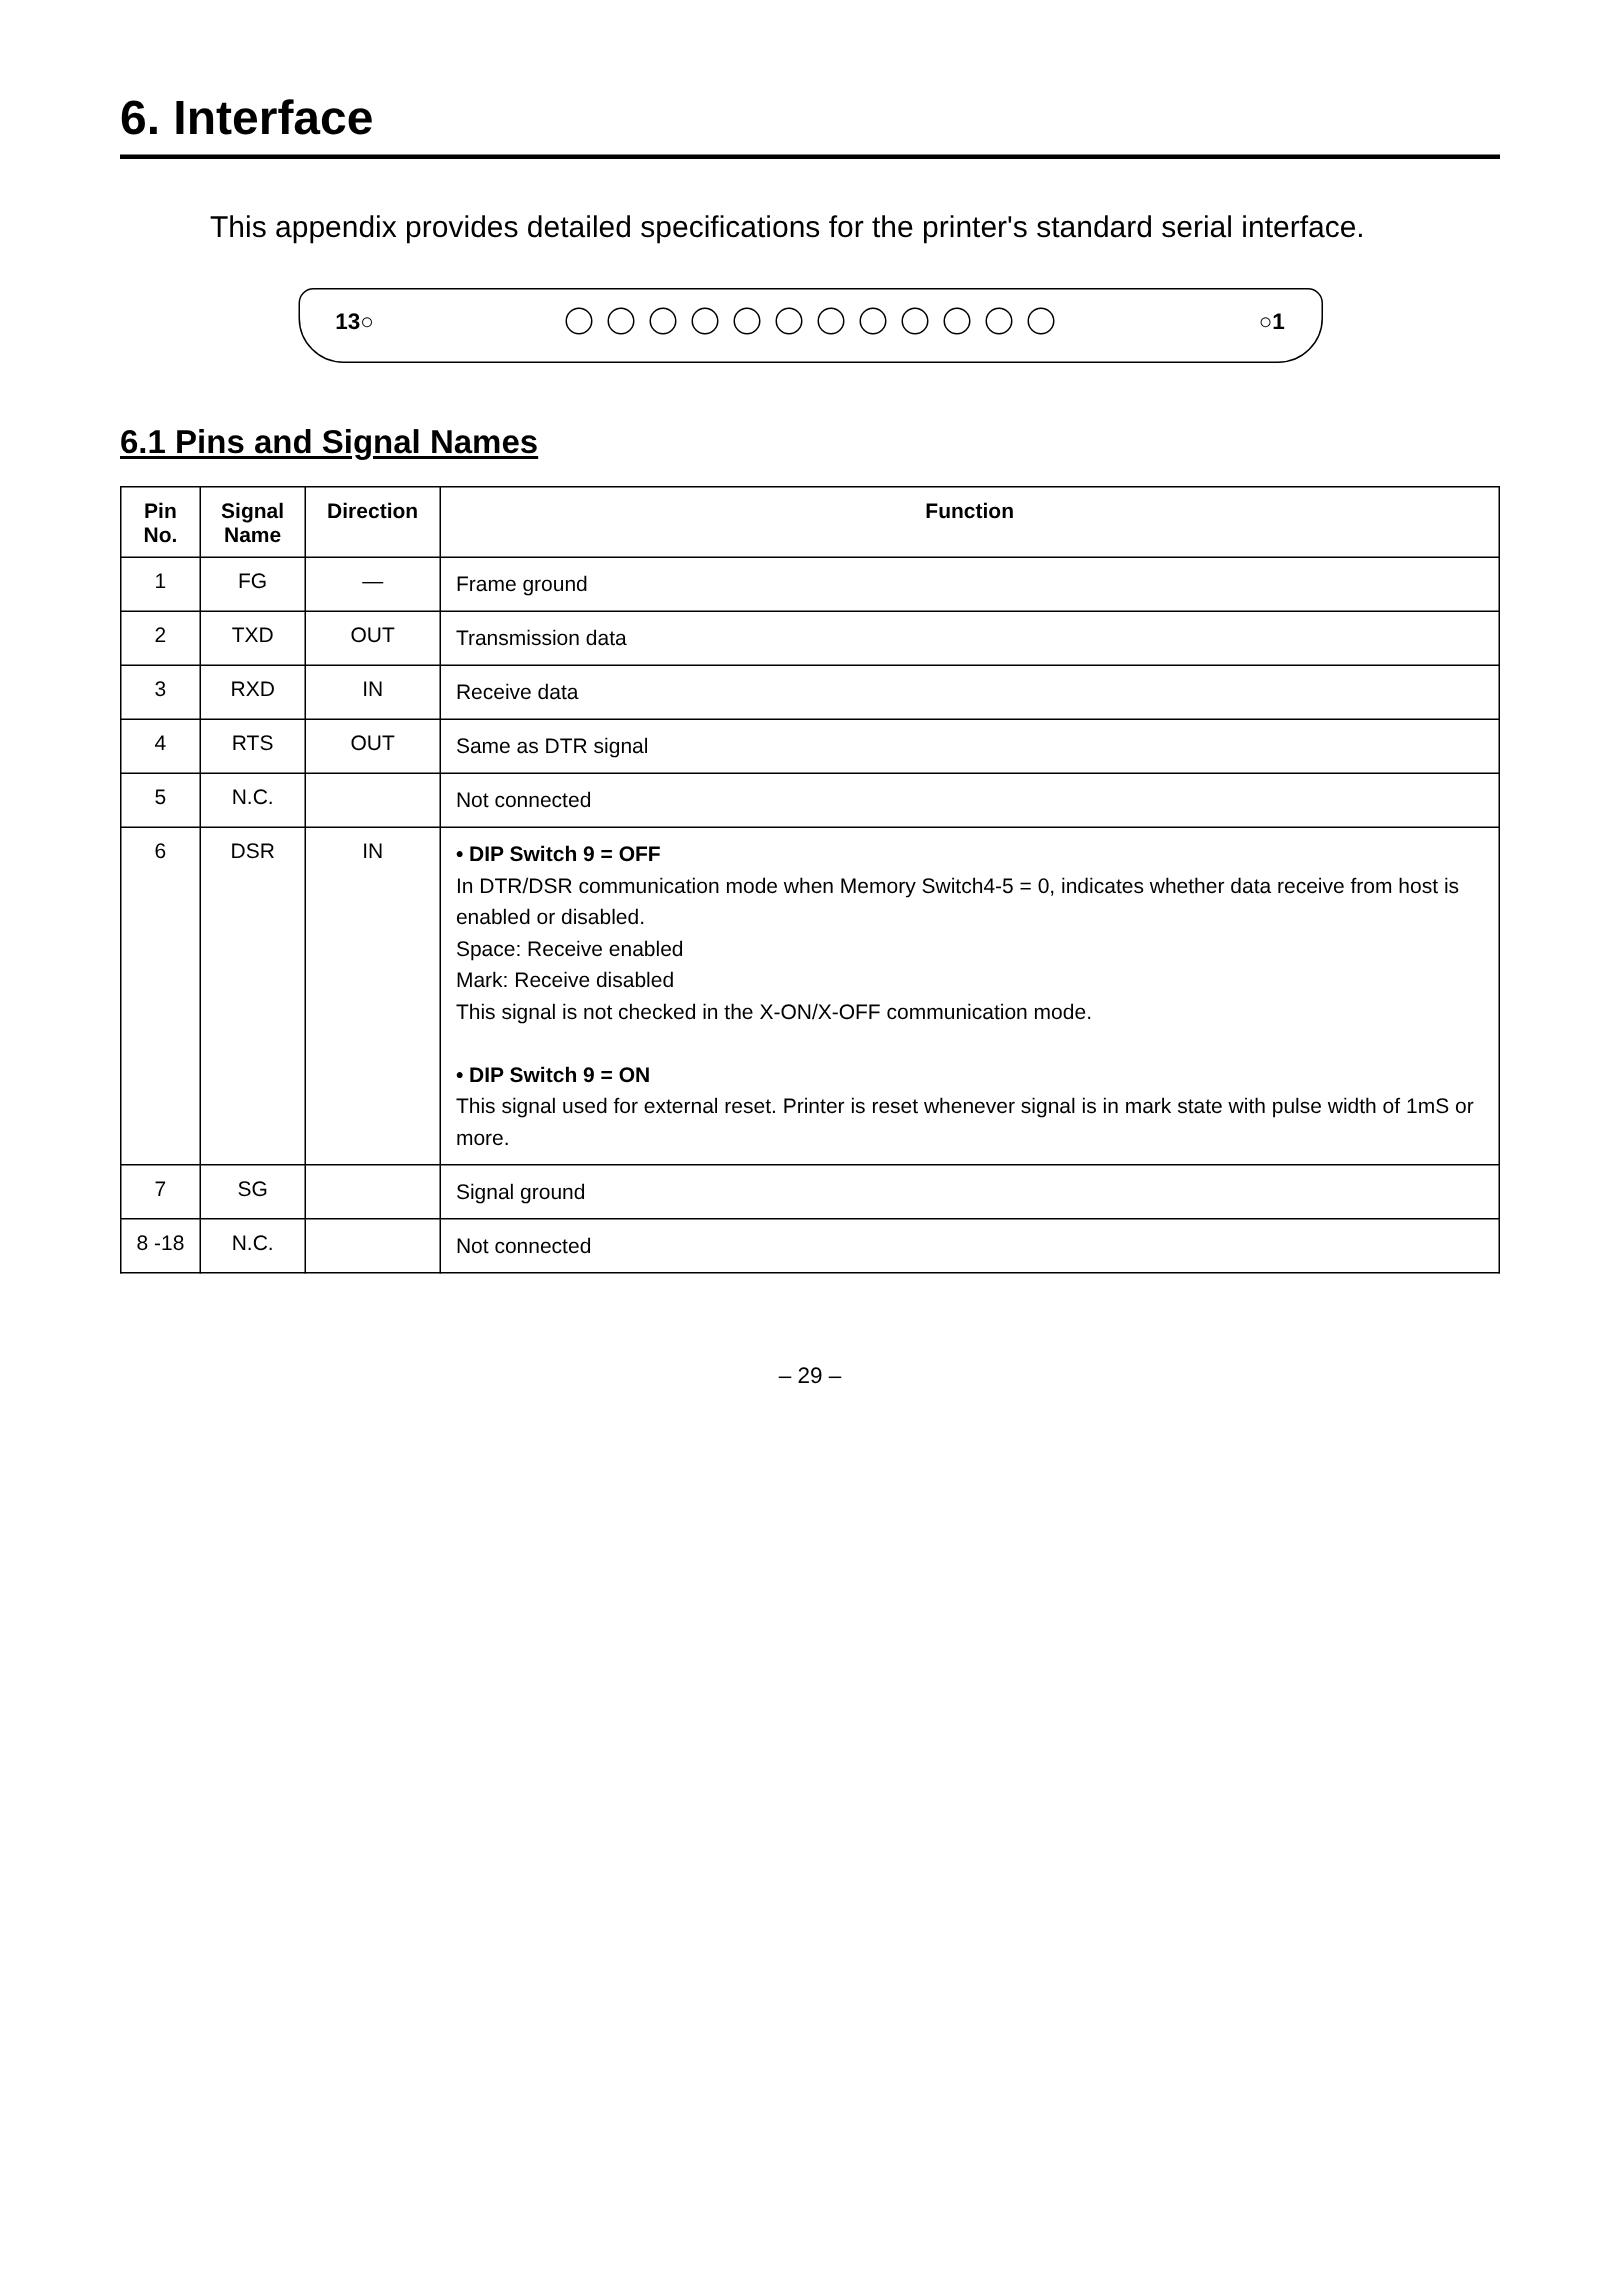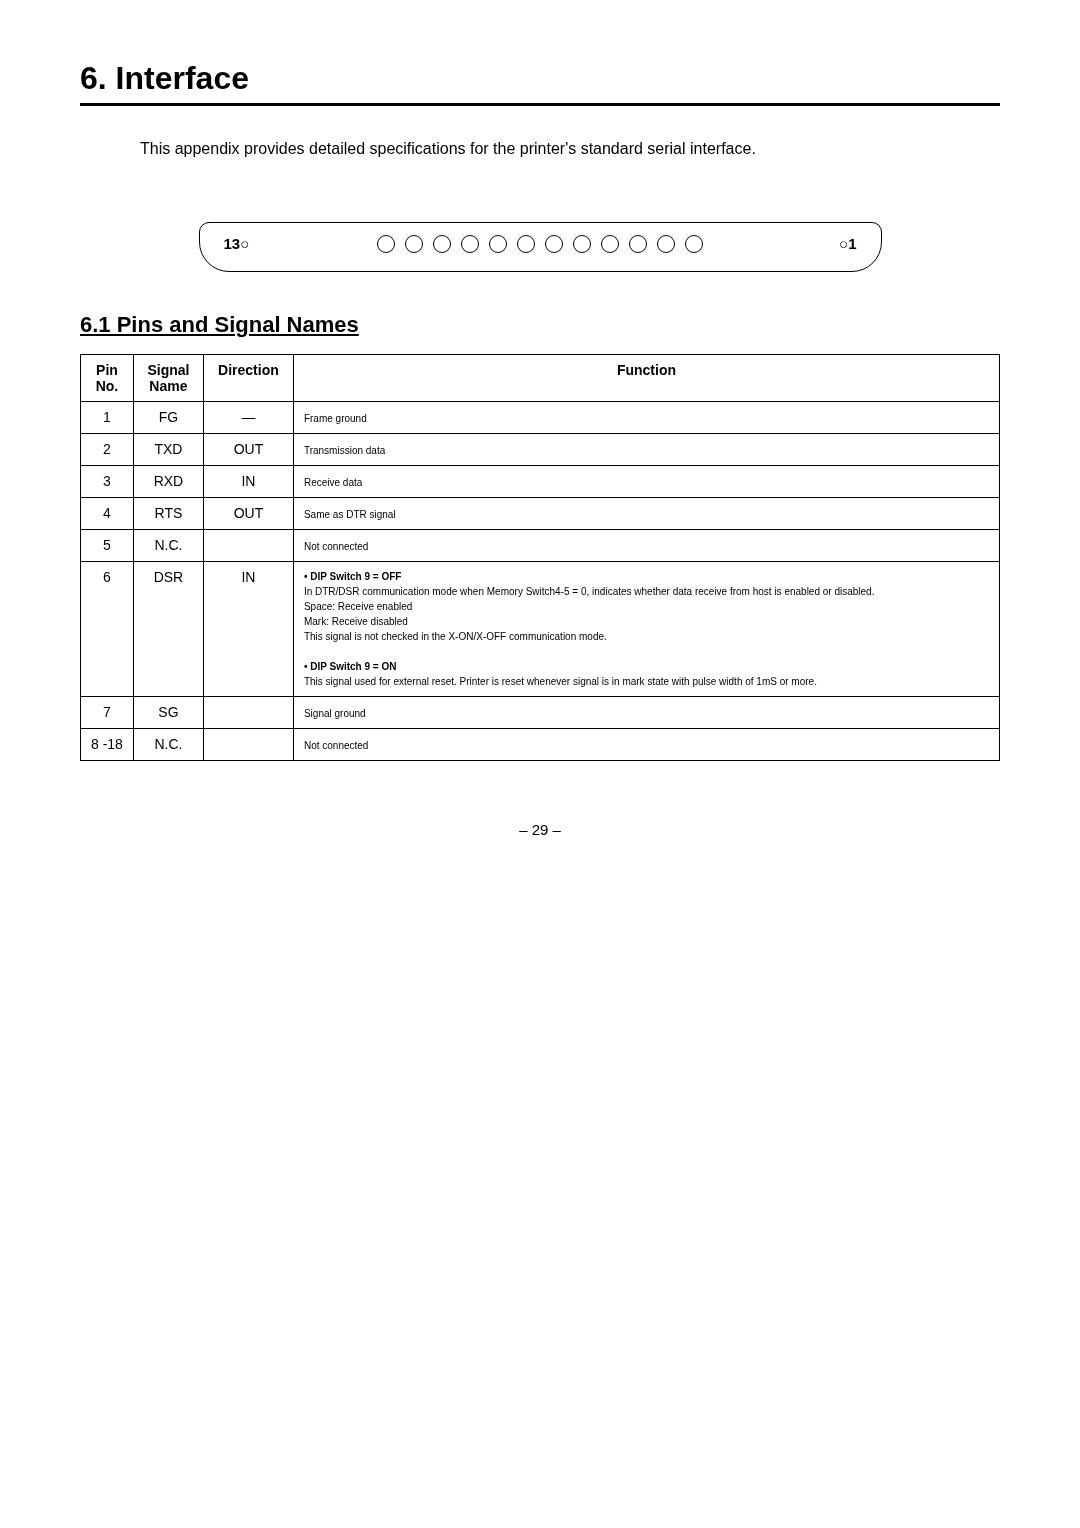--- a/index.html
+++ b/index.html
@@ -24,23 +24,23 @@
       margin-bottom: 6px;
     }
 
     .title-rule {
       border: none;
       border-top: 3px solid #000;
       margin-bottom: 30px;
     }
 
     .intro-text {
-      font-size: 16px;
+      font-size: 20px;
       line-height: 1.6;
-      margin-bottom: 60px;
+      margin-bottom: 24px;
       margin-left: 60px;
     }
 
     
     .connector-container {
       display: flex;
       justify-content: center;
       margin-bottom: 40px;
     }
 
@@ -125,21 +125,21 @@
 
     .pins-table td:last-child {
       text-align: left;
     }
 
     .pins-table th:last-child {
       text-align: center;
     }
 
     .function-text {
-      font-size: 10px;
+      font-size: 14px;
       line-height: 1.5;
     }
 
     .page-number {
       text-align: center;
       margin-top: 60px;
       font-size: 15px;
     }
 
     .th-pin {

